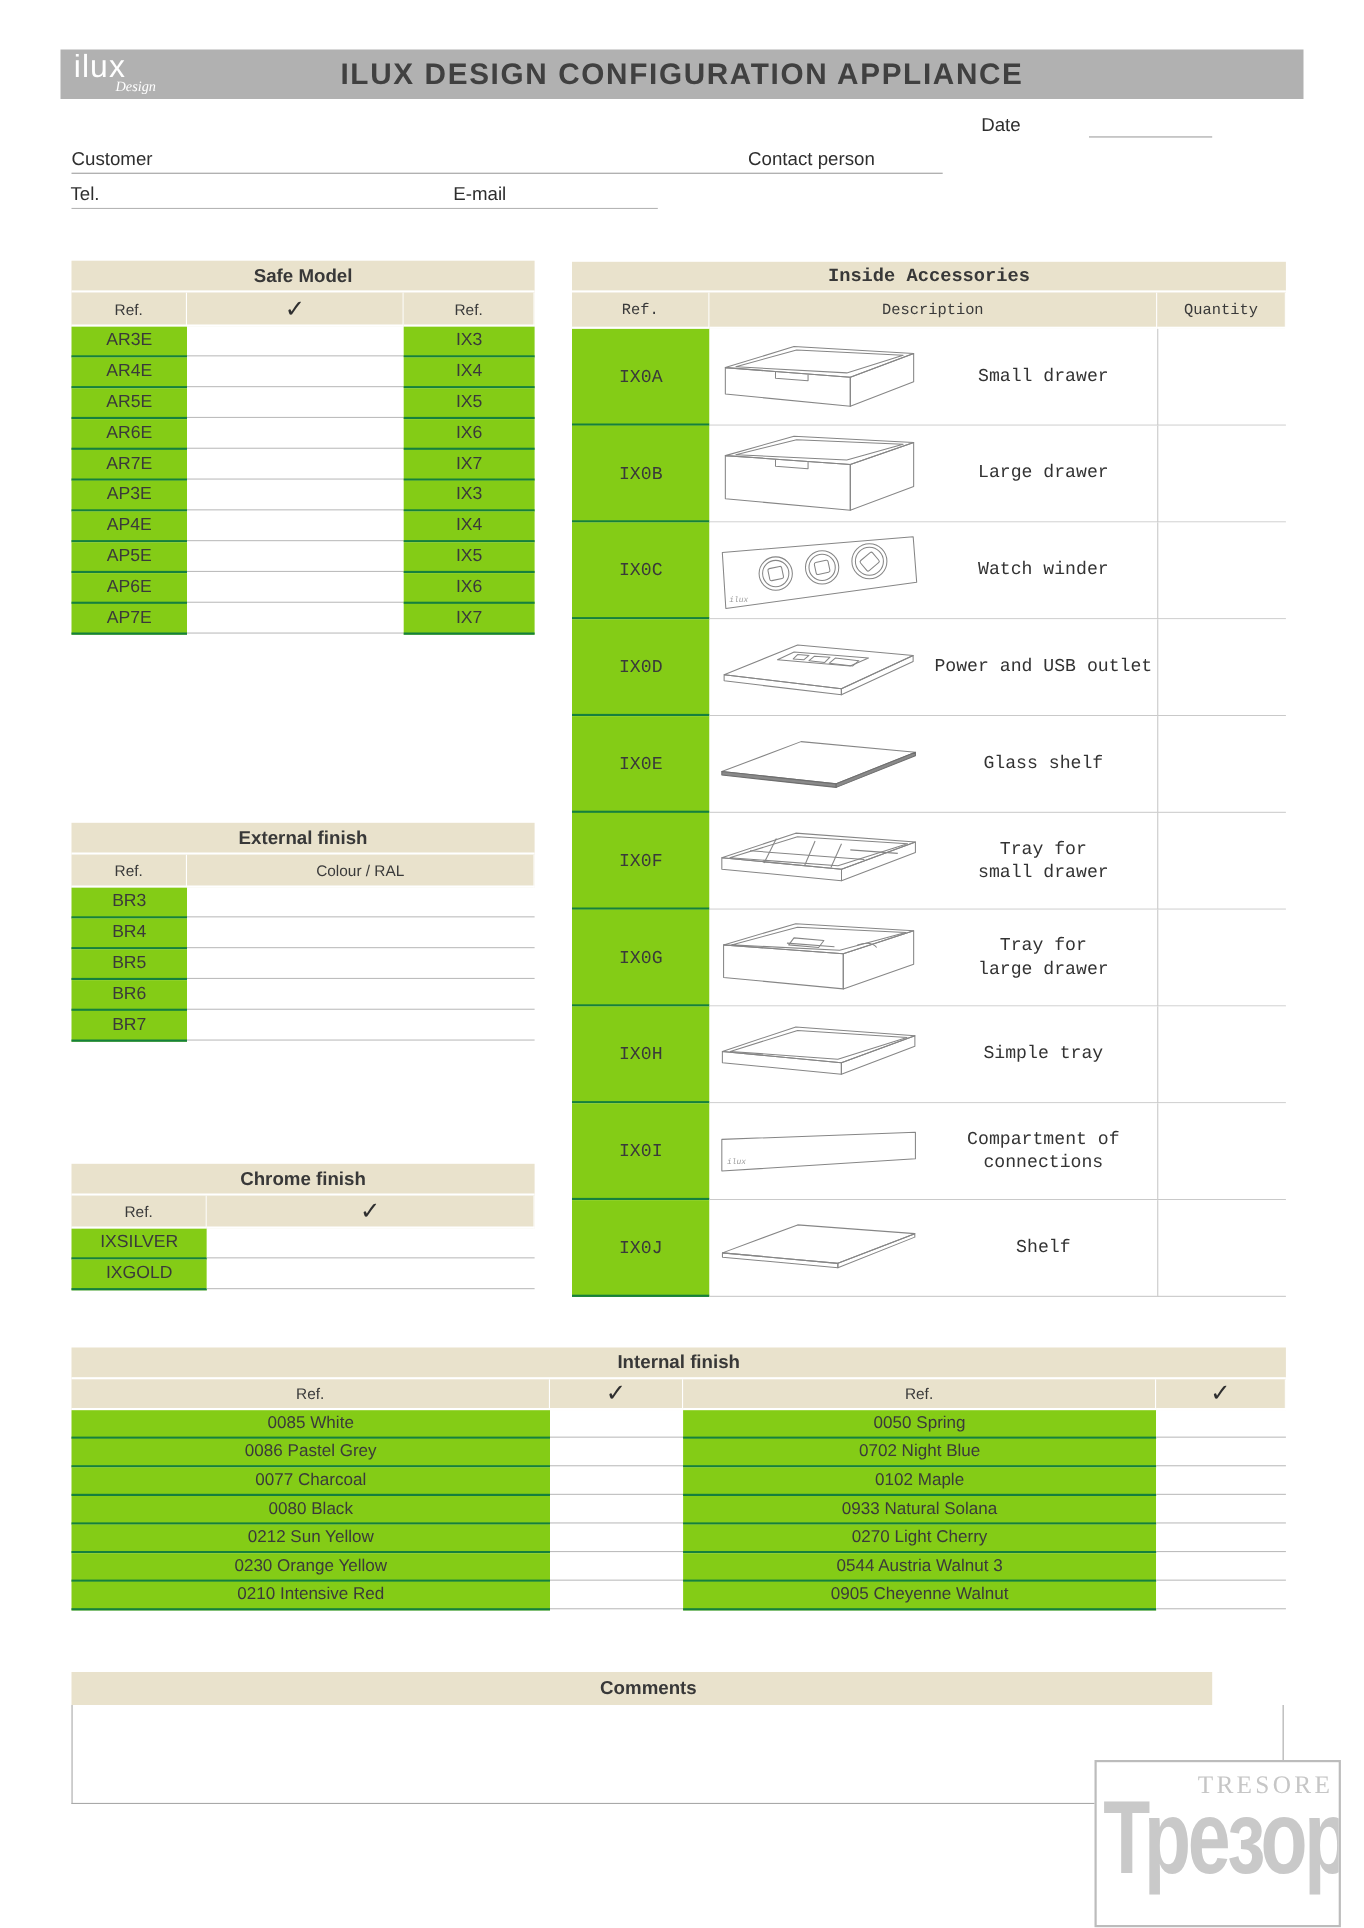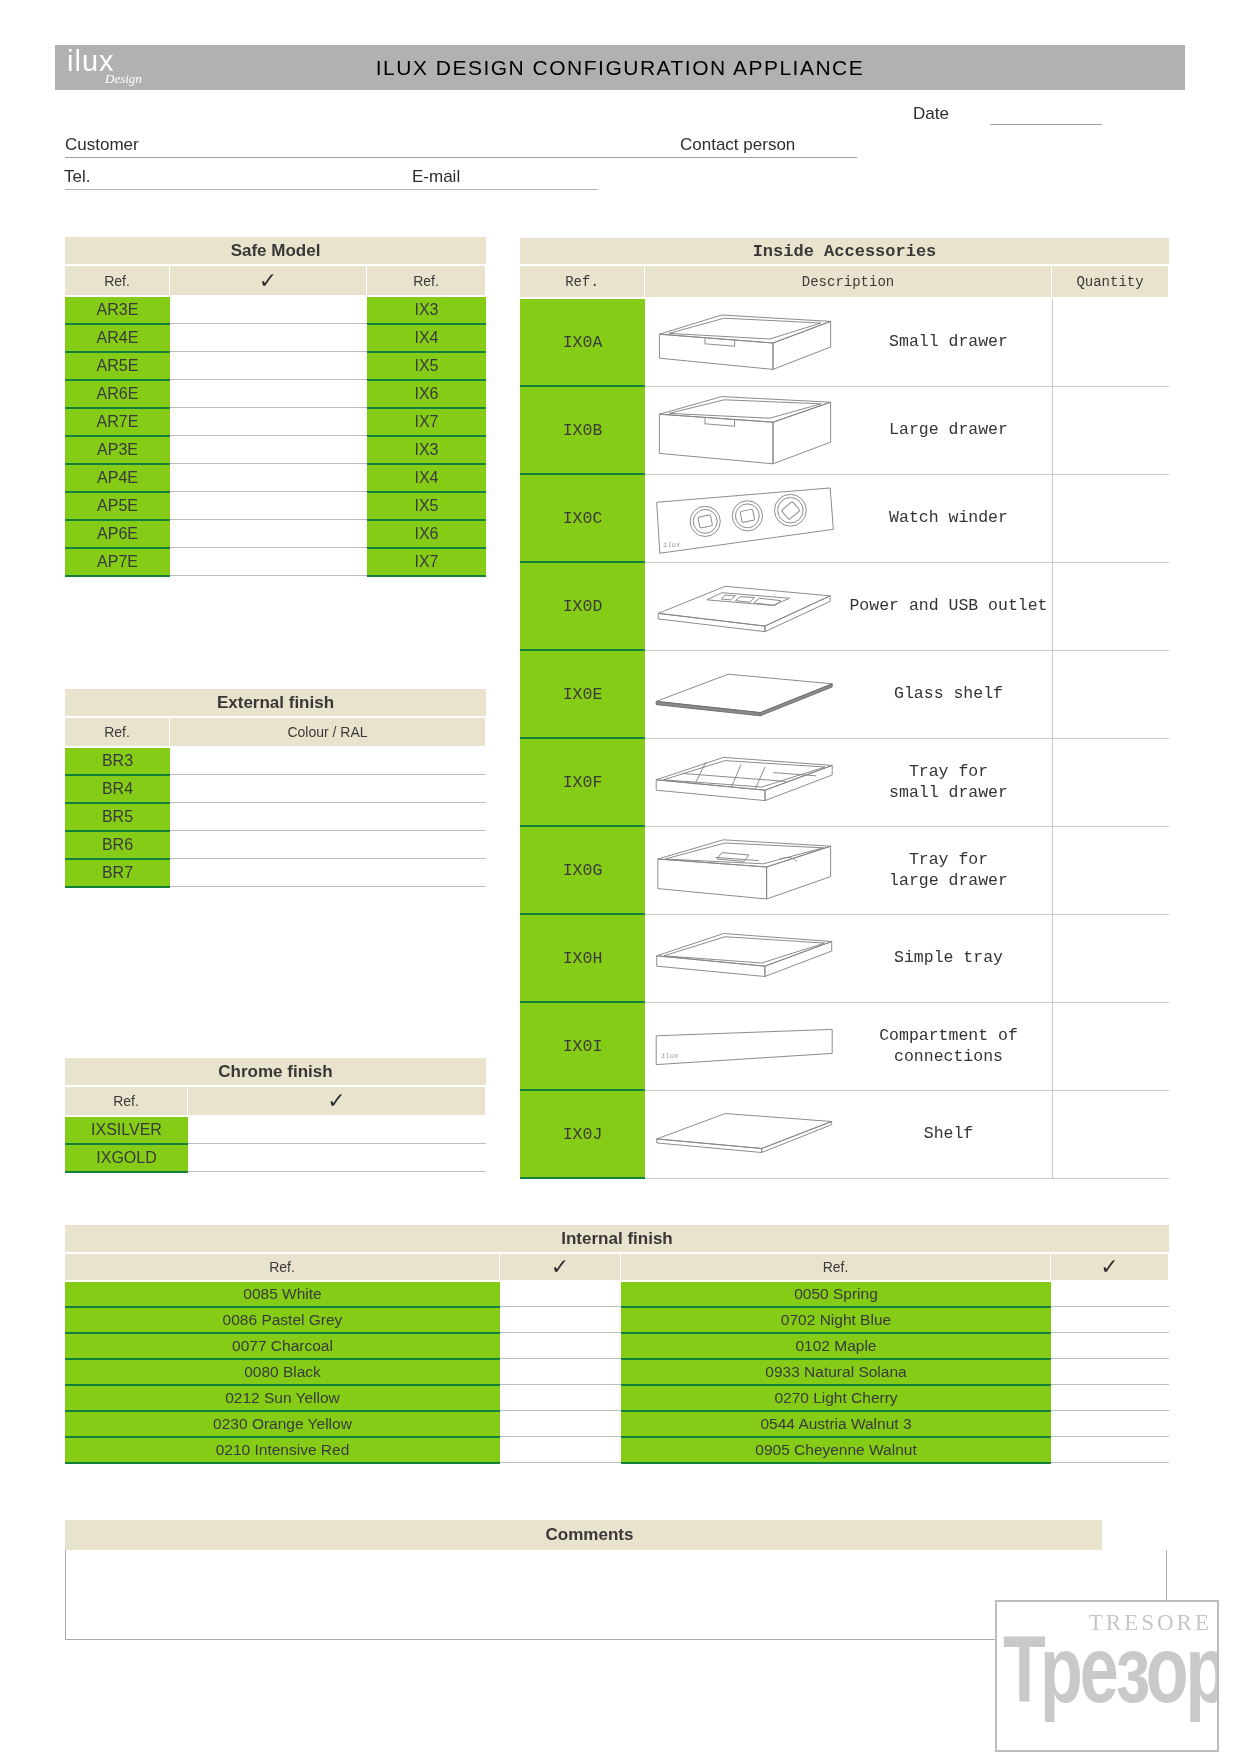--- a/index.html
+++ b/index.html
@@ -7,21 +7,21 @@
         font-family:"Liberation Sans",sans-serif;color:#3a3a3a;}
   .abs{position:absolute;}
 
   
   #topbar{left:55px;top:45px;width:1130px;height:45px;background:#b1b1b1;}
   #logo{position:absolute;left:12px;top:1px;width:120px;height:43px;color:#fff;}
   #logo .ilux{font-size:29px;letter-spacing:1px;line-height:30px;}
   #logo .design{position:absolute;left:38px;top:25px;font-family:Liberation Serif, serif;
         font-style:italic;font-size:13px;}
   #title{position:absolute;left:0;top:0;width:100%;height:45px;display:flex;align-items:center;
-        justify-content:center;font-size:21px;letter-spacing:1.5px;color:#000000;}
+        justify-content:center;font-size:27px;letter-spacing:1.5px;color:#404040;font-weight:bold;}
 
   
   .fldlabel{font-size:17px;color:#2e2e2e;}
   .rule{background:#9f9f9f;height:1px;}
 
   
   .band{background:#e9e2cc;font-weight:bold;text-align:center;font-size:17px;color:#383838;
         display:flex;align-items:center;justify-content:center;border-bottom:2px solid #fff;}
   .grid{display:grid;}
   .ch{background:#e9e2cc;display:flex;align-items:center;justify-content:center;
@@ -88,21 +88,21 @@
 <div id="page">
 
   <div id="topbar" class="abs">
     <div id="logo">
       <span class="ilux">ilux</span>
       <span class="design">Design</span>
     </div>
     <div id="title">ILUX DESIGN CONFIGURATION APPLIANCE</div>
   </div>
 
-  <div class="abs fldlabel" style="left:913px;top:104px;">Date</div>
+  <div class="abs fldlabel" style="left:892px;top:104px;">Date</div>
   <div class="abs rule" style="left:990px;top:124px;width:112px;"></div>
 
   <div class="abs fldlabel" style="left:65px;top:135px;">Customer</div>
   <div class="abs fldlabel" style="left:680px;top:135px;">Contact person</div>
   <div class="abs rule" style="left:65px;top:157px;width:792px;"></div>
 
   <div class="abs fldlabel" style="left:64px;top:167px;">Tel.</div>
   <div class="abs fldlabel" style="left:412px;top:167px;">E-mail</div>
   <div class="abs rule" style="left:65px;top:189px;width:533px;background:#b5b5b5;"></div>
 
@@ -316,21 +316,21 @@
             <polygon points="14,44 146,56 146,61 14,49"></polygon>
             <polygon points="146,56 234,22 234,26 146,61"></polygon>
           </svg>
           </span>
         <span class="lbl">Shelf</span>
       </div>
       <div class="q"></div>
     </div>
   </div>
 
-  <div id="ext" class="abs" style="left:65px;top:689px;width:421px;">
+  <div id="ext" class="abs" style="left:65px;top:748px;width:421px;">
     <div class="band">External finish</div>
     <div class="grid">
       <div class="ch">Ref.</div>
       <div class="ch">Colour / RAL</div>
 
       <div class="g">BR3</div>
       <div class="w"></div>
       <div class="g">BR4</div>
       <div class="w"></div>
       <div class="g">BR5</div>

